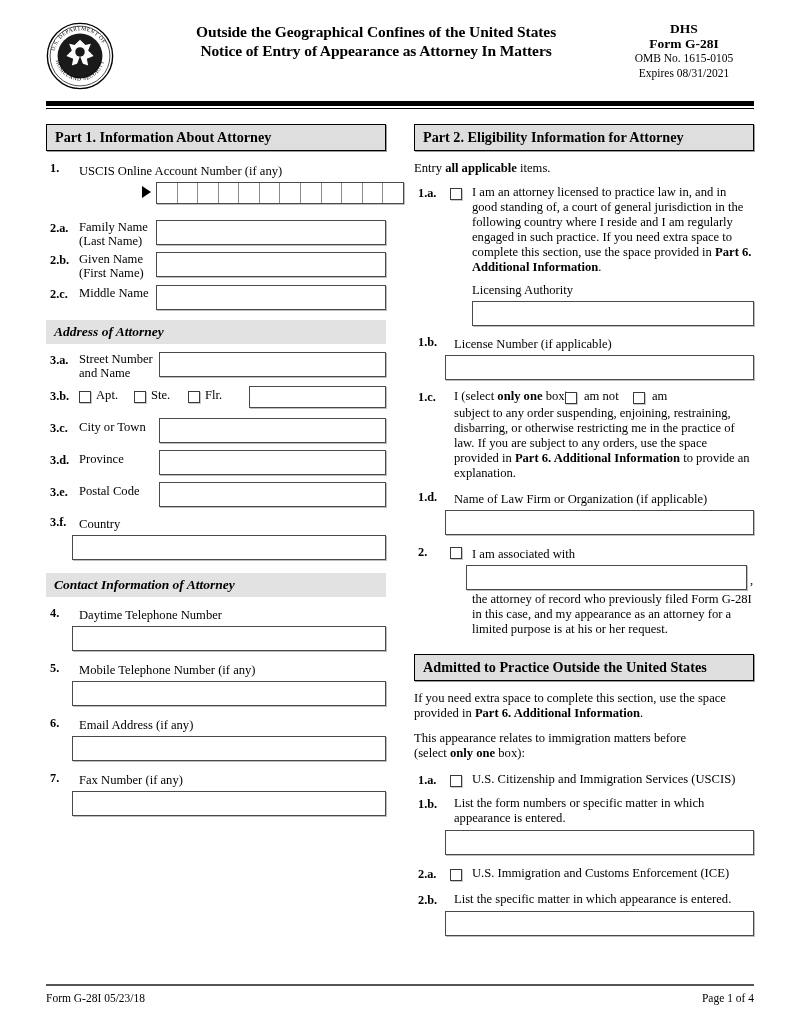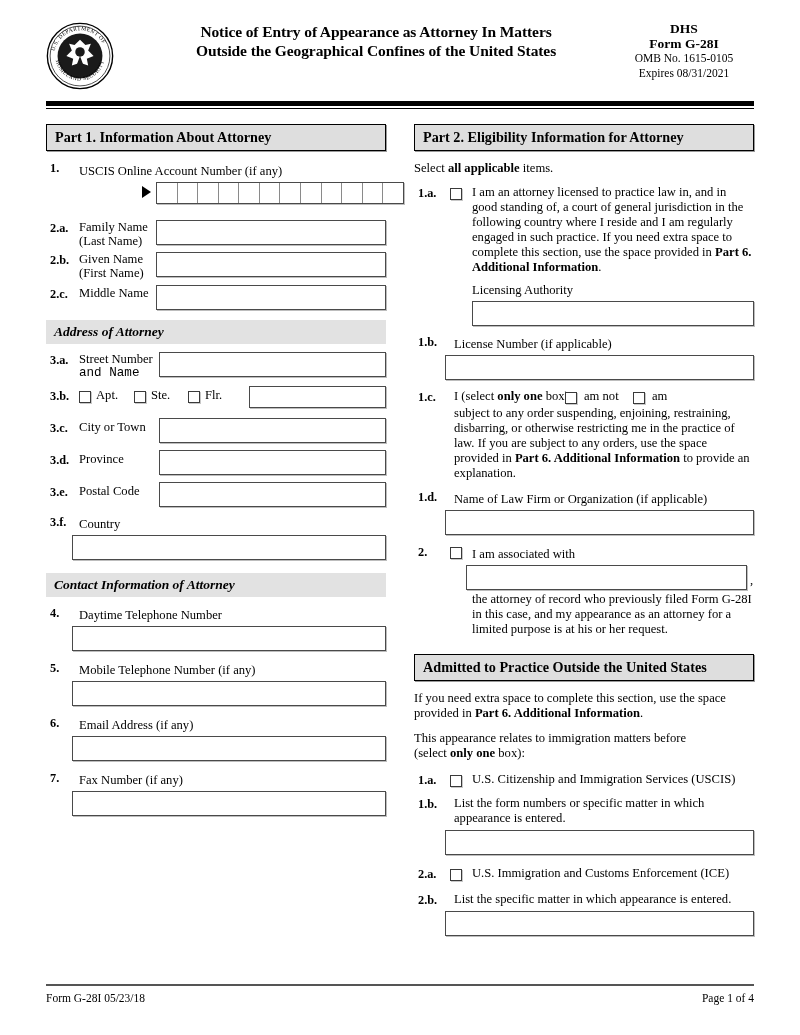--- a/index.html
+++ b/index.html
@@ -206,22 +206,22 @@
         <text font-size="8.2" font-family="Liberation Serif, serif" fill="#000" letter-spacing="0.6">
           <textPath href="#topArc" startOffset="6%">U.S. DEPARTMENT OF</textPath>
         </text>
         <text font-size="8.2" font-family="Liberation Serif, serif" fill="#000" letter-spacing="0.6">
           <textPath href="#botArc" startOffset="6%">HOMELAND SECURITY</textPath>
         </text>
       </svg>
     </div>
 
     <div class="header-title">
+      <div class="line">Outside the Geographical Confines of the United States</div>
       <div class="line">Notice of Entry of Appearance as Attorney In Matters</div>
-      <div class="line">Outside the Geographical Confines of the United States</div>
     </div>
 
     <div class="header-right">
       <div class="hr-dhs">DHS</div>
       <div class="hr-form">Form G-28I</div>
       <div class="hr-omb">OMB No. 1615-0105</div>
       <div class="hr-exp">Expires 08/31/2021</div>
     </div>
   </div>
 
@@ -273,21 +273,21 @@
       <span class="num" style="position:absolute;left:4px;top:2px;">2.c.</span>
       <span class="lbl" style="position:absolute;left:33px;top:1px;">Middle Name</span>
       <div class="box tall" style="position:absolute;left:110px;top:0;width:230px;"></div>
     </div>
 
     <div class="sub-bar" style="margin-top:9px;">Address of Attorney</div>
 
     <div class="row" style="margin-top:8px;height:29px;">
       <span class="num" style="position:absolute;left:4px;top:1px;">3.a.</span>
       <span class="lbl" style="position:absolute;left:33px;top:0;">Street Number</span>
-      <span class="lbl" style="position:absolute;left:33px;top:14px;font-family:Liberation Mono, monospace;">and Name</span>
+      <span class="lbl" style="position:absolute;left:33px;top:14px;">and Name</span>
       <div class="box tall" style="position:absolute;left:113px;top:0;width:227px;"></div>
     </div>
 
     <div class="row" style="margin-top:5px;height:26px;">
       <span class="num" style="position:absolute;left:4px;top:3px;">3.b.</span>
       <span class="cbx" style="position:absolute;left:33px;top:5px;"></span>
       <span class="lbl" style="position:absolute;left:50px;top:2px;">Apt.</span>
       <span class="cbx" style="position:absolute;left:88px;top:5px;"></span>
       <span class="lbl" style="position:absolute;left:105px;top:2px;">Ste.</span>
       <span class="cbx" style="position:absolute;left:142px;top:5px;"></span>
@@ -345,21 +345,21 @@
       <div class="box tall" style="margin-left:26px;margin-top:3px;width:314px;"></div>
     </div>
 
   </div>
 
   <div class="col-right">
 
     <div class="part-bar">Part 2.  Eligibility Information for Attorney</div>
 
     <div class="lbl" style="margin-top:10px;">
-      <span>Select </span><span class="b">all applicable</span><span> items.</span>
+      <span>Entry </span><span class="b">all applicable</span><span> items.</span>
     </div>
 
     <div class="row" style="margin-top:9px;">
       <span class="num" style="position:absolute;left:4px;top:1px;">1.a.</span>
       <span class="cbx" style="position:absolute;left:36px;top:3px;"></span>
       <div class="lbl" style="margin-left:58px;">
         <span>I am an attorney licensed to practice law in, and in good standing of, a court of general jurisdiction in the following country where I reside and I am regularly engaged in such practice.  If you need extra space to complete this section, use the space provided in </span><span class="b">Part 6. Additional Information</span><span>.</span>
       </div>
     </div>
 

